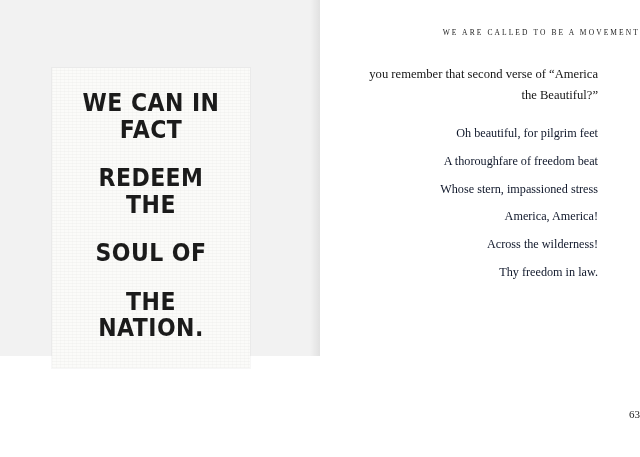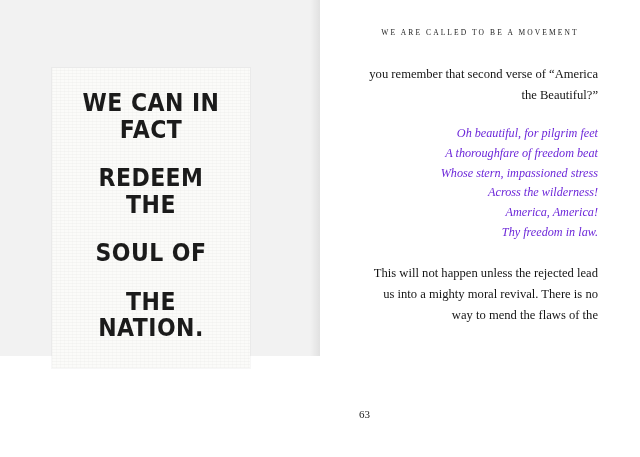--- a/index.html
+++ b/index.html
@@ -89,21 +89,21 @@
     width: 320px;
     height: 457px;
     background: #ffffff;
     flex: 0 0 320px;
   }
   .running-head {
     position: absolute;
     top: 28px;
     left: 0;
     right: 0;
-    text-align: center;
+    text-align: right;
     font-family: "Liberation Serif", serif;
     font-size: 7.5px;
     letter-spacing: 2.1px;
     color: #1a1a1a;
     text-transform: uppercase;
   }
   .body-col {
     position: absolute;
     left: 48px;
     top: 64px;
@@ -113,31 +113,31 @@
   .para {
     font-size: 12.6px;
     line-height: 1.66;
     color: #151515;
     margin: 0 0 0 0;
   }
   .poem {
     margin: 18px 0 20px 18px;
   }
   .poem-line {
-    font-style: italic;
     font-size: 12.2px;
     line-height: 1.63;
-    color: #6d28d9;
+    color: #0f172a;
+    margin-top: 8px;
   }
   .folio {
     position: absolute;
     left: 0;
     right: 0;
     top: 408px;
-    text-align: left;
+    text-align: right;
     font-size: 11px;
     color: #1a1a1a;
     padding-left: 39px;
   }
 </style>
 </head>
 <body>
 
 <div class="spread">
 
@@ -157,24 +157,23 @@
   <div class="page-right">
     <div class="running-head">WE ARE CALLED TO BE A MOVEMENT</div>
 
     <div class="body-col">
       <p class="para">you remember that second verse of “America the Beautiful?”</p>
 
       <div class="poem">
         <div class="poem-line">Oh beautiful, for pilgrim feet</div>
         <div class="poem-line">A thoroughfare of freedom beat</div>
         <div class="poem-line">Whose stern, impassioned stress</div>
+        <div class="poem-line">America, America!</div>
         <div class="poem-line">Across the wilderness!</div>
-        <div class="poem-line">America, America!</div>
         <div class="poem-line">Thy freedom in law.</div>
       </div>
 
-      <p class="para">This will not happen unless the rejected lead us into a mighty moral revival. There is no way to mend the flaws of the</p>
     </div>
 
     <div class="folio">63</div>
   </div>
 
 </div>
 
 </body></html>

